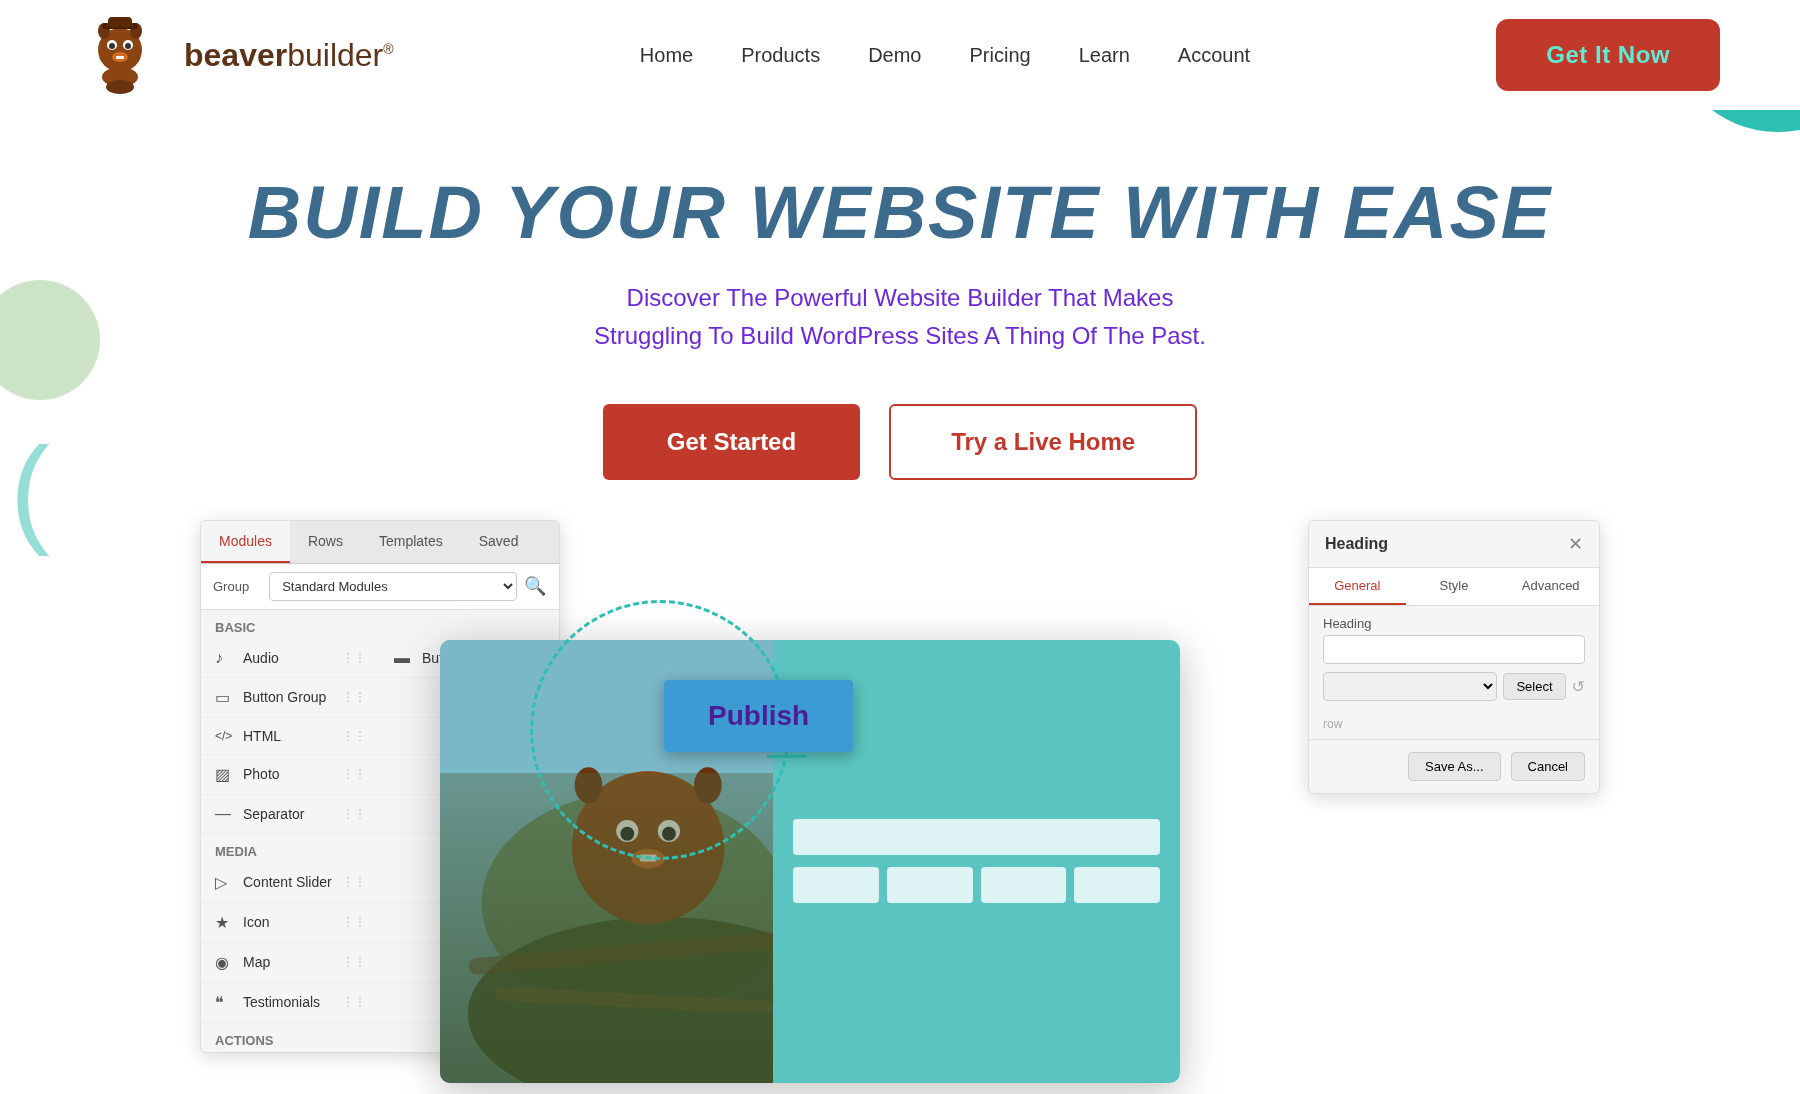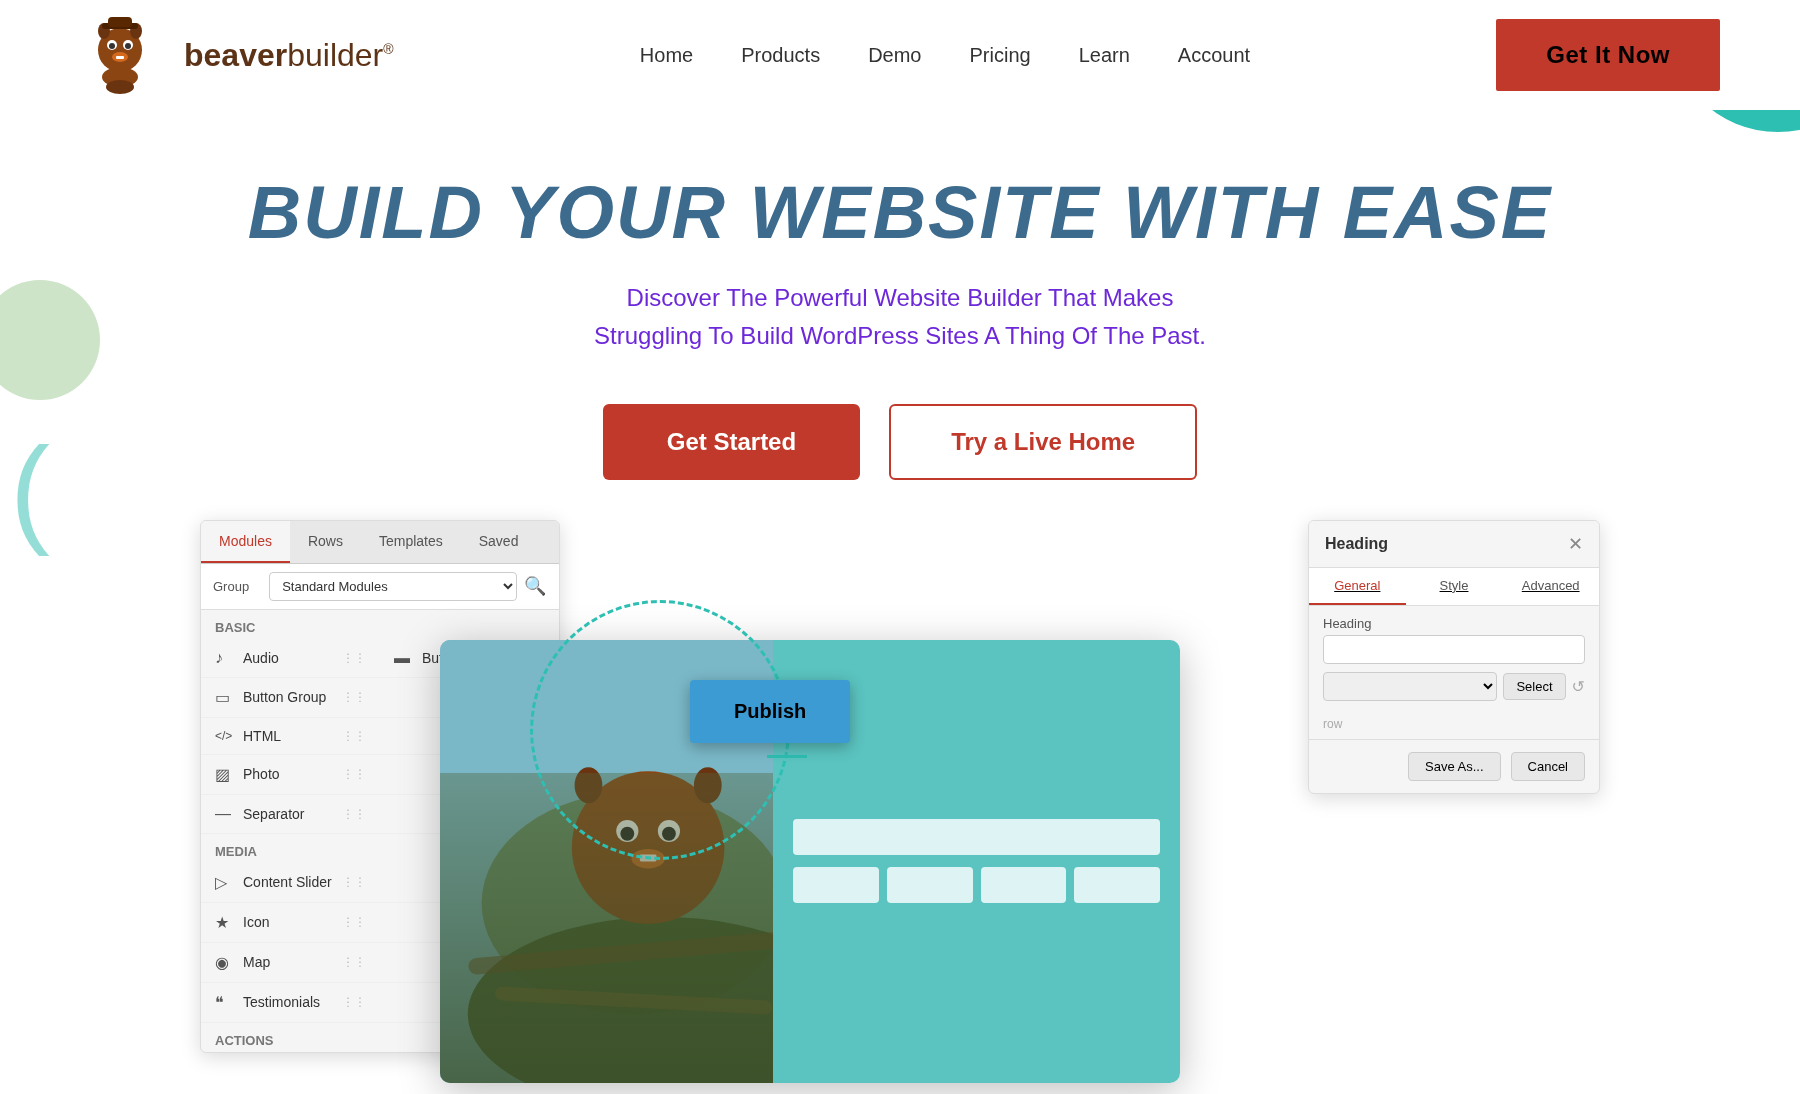--- a/index.html
+++ b/index.html
@@ -49,23 +49,23 @@
     }
     .nav-links a {
       text-decoration: none;
       color: #333;
       font-size: 20px;
       font-weight: 500;
     }
 
     .btn-get-it-now {
       background: #c0392b;
-      color: #000000;
+      color: #5eead4;
       border: none;
-      border-radius: 2px;
+      border-radius: 12px;
       font-size: 24px;
       font-weight: 700;
       padding: 22px 50px;
       cursor: pointer;
       letter-spacing: 0.5px;
     }
 
     
     .deco-teal-top-right {
       position: absolute;
@@ -263,21 +263,20 @@
     .settings-title {
       font-size: 16px;
       font-weight: 600;
       color: #333;
     }
     .settings-close-icon { color: #888; cursor: pointer; font-size: 18px; }
     .settings-tabs {
       display: flex;
       border-bottom: 1px solid #ddd;
       background: #fff;
-      text-decoration: underline;
     }
     .settings-tab {
       flex: 1;
       text-align: center;
       padding: 10px;
       font-size: 13px;
       cursor: pointer;
       color: #555;
     }
     .settings-tab.active {
@@ -446,25 +445,25 @@
       flex: 1;
       background: rgba(255,255,255,0.8);
       border: none;
       border-radius: 4px;
       height: 36px;
     }
 
     
     .publish-btn-overlay {
       position: absolute;
-      left: 490px;
+      left: 464px;
       top: 160px;
       background: #3d9bd4;
-      color: #000000;
-      font-size: 20px;
+      color: #4c1d95;
+      font-size: 28px;
       font-weight: 700;
       padding: 20px 44px;
       border-radius: 4px;
       box-shadow: 0 4px 15px rgba(0,0,0,0.3);
       z-index: 20;
       cursor: pointer;
     }
 
     
     .dashed-circle {

